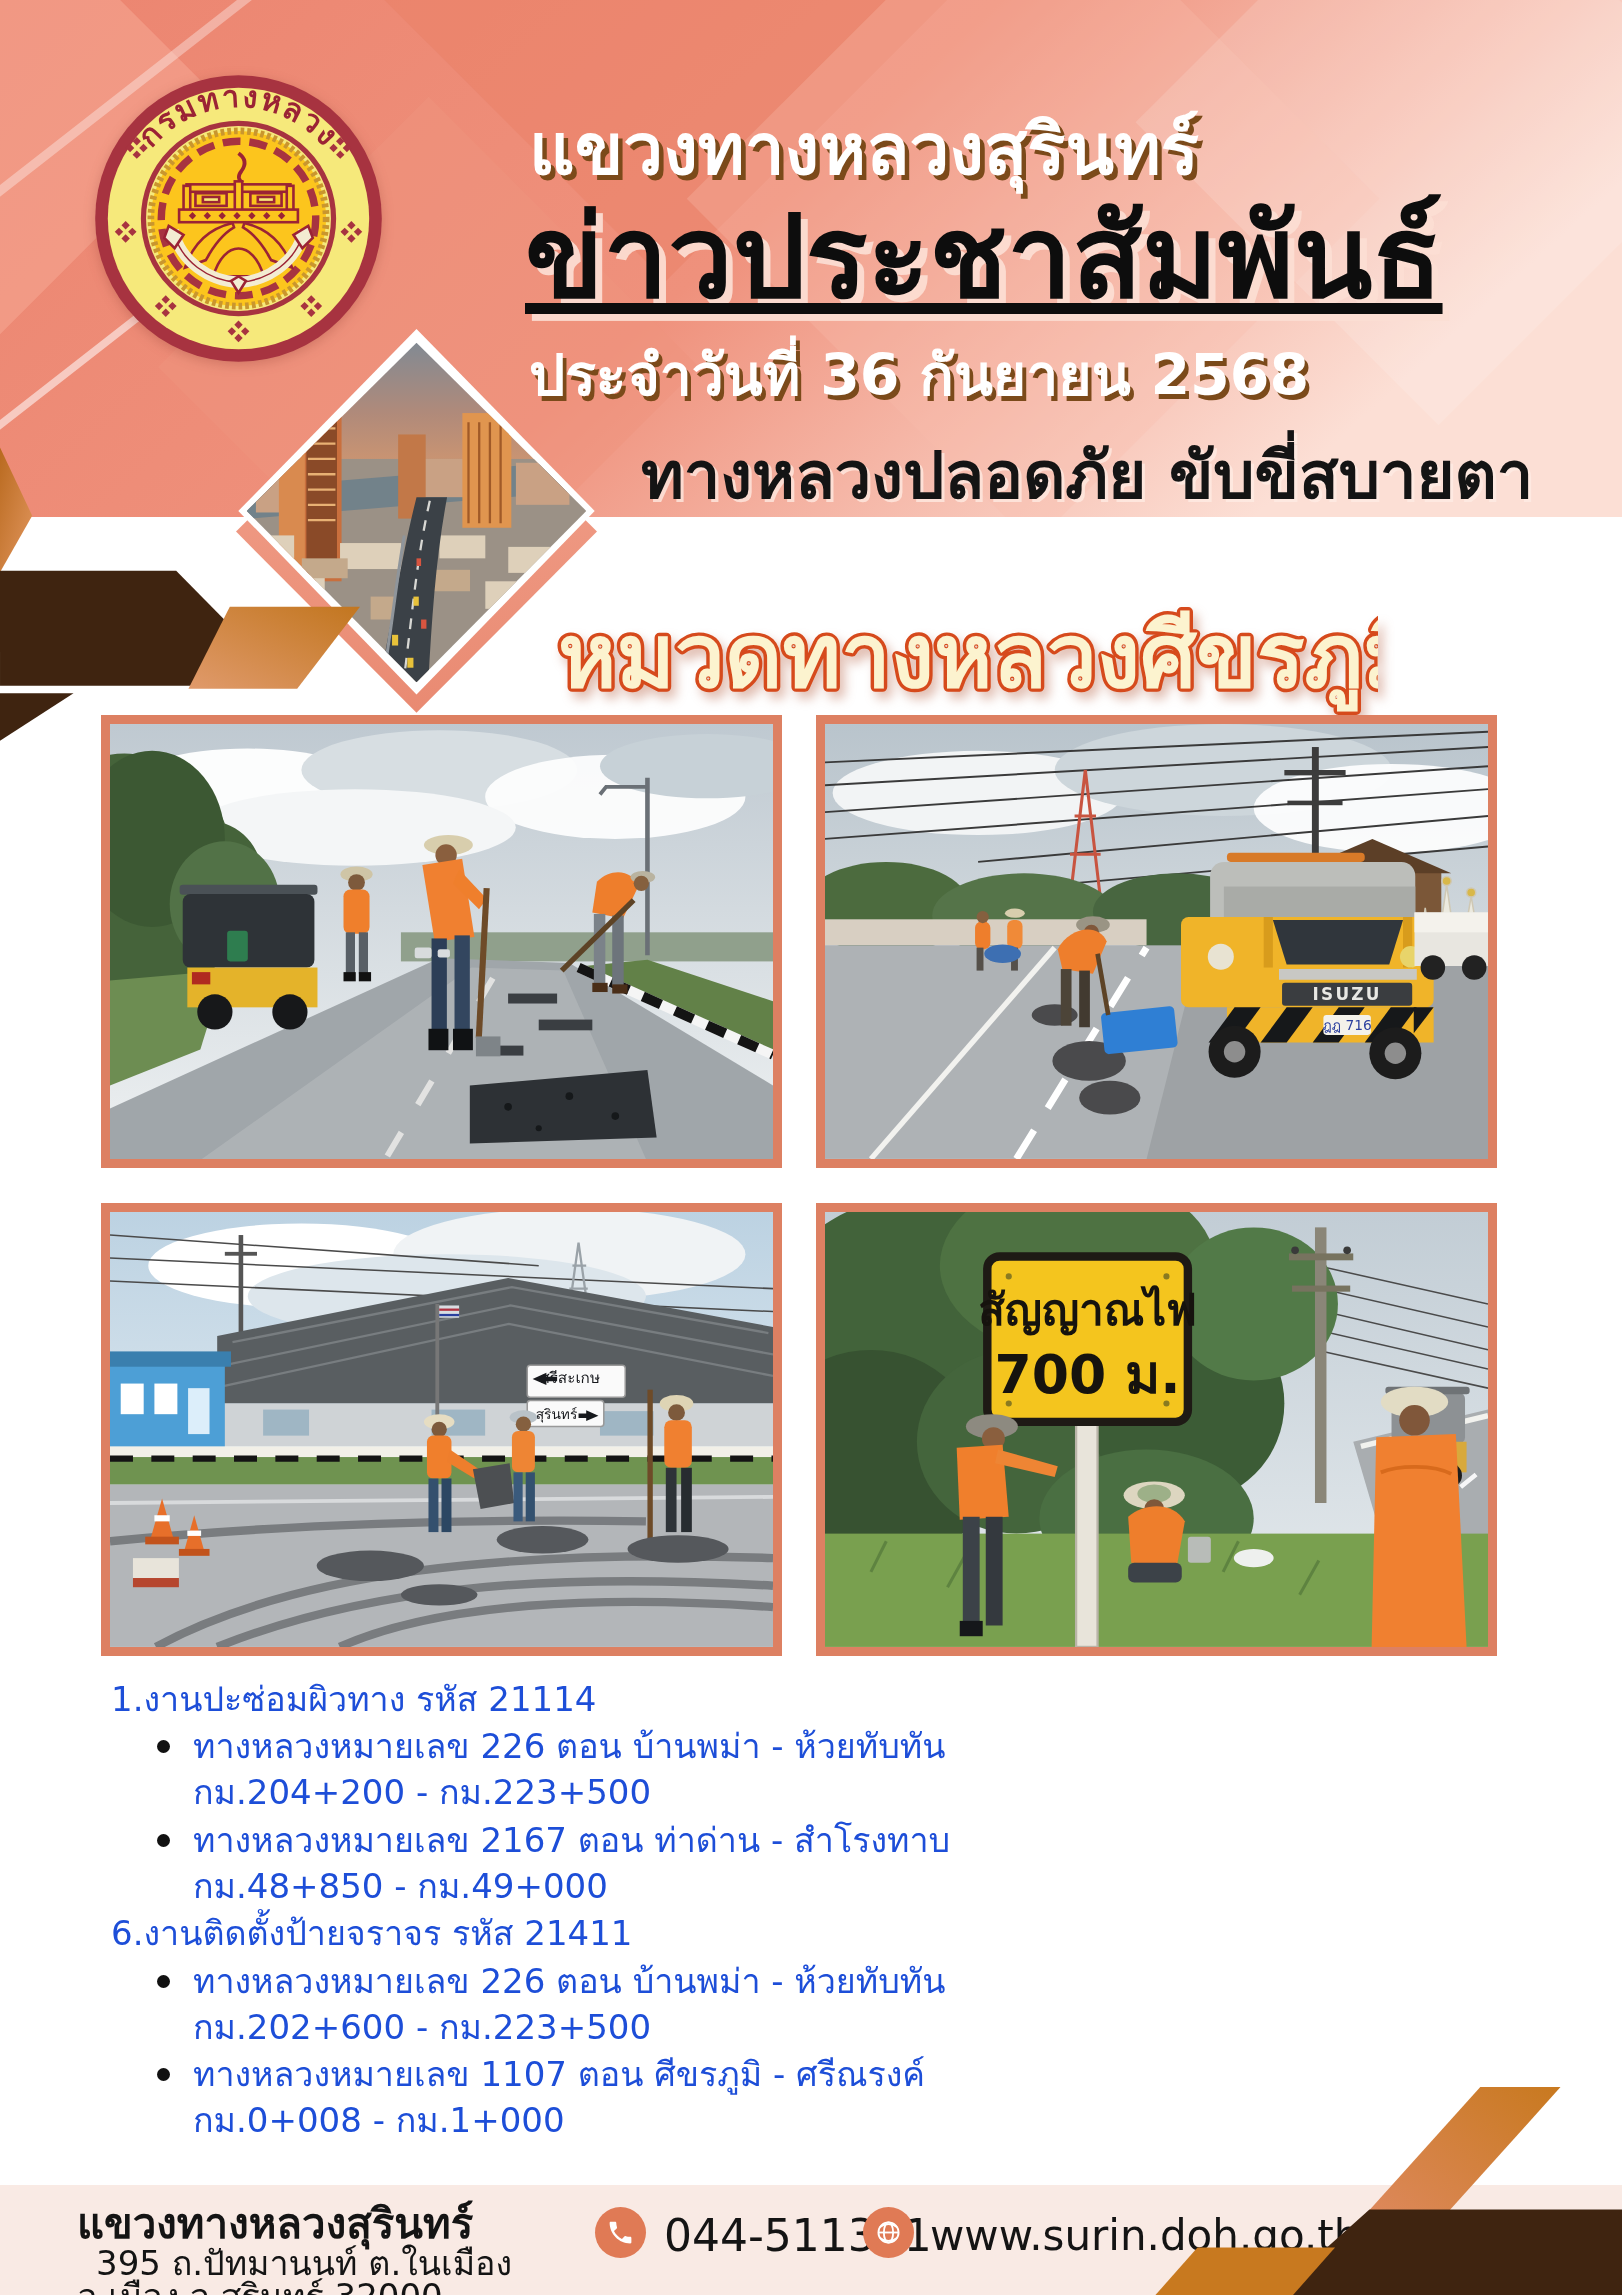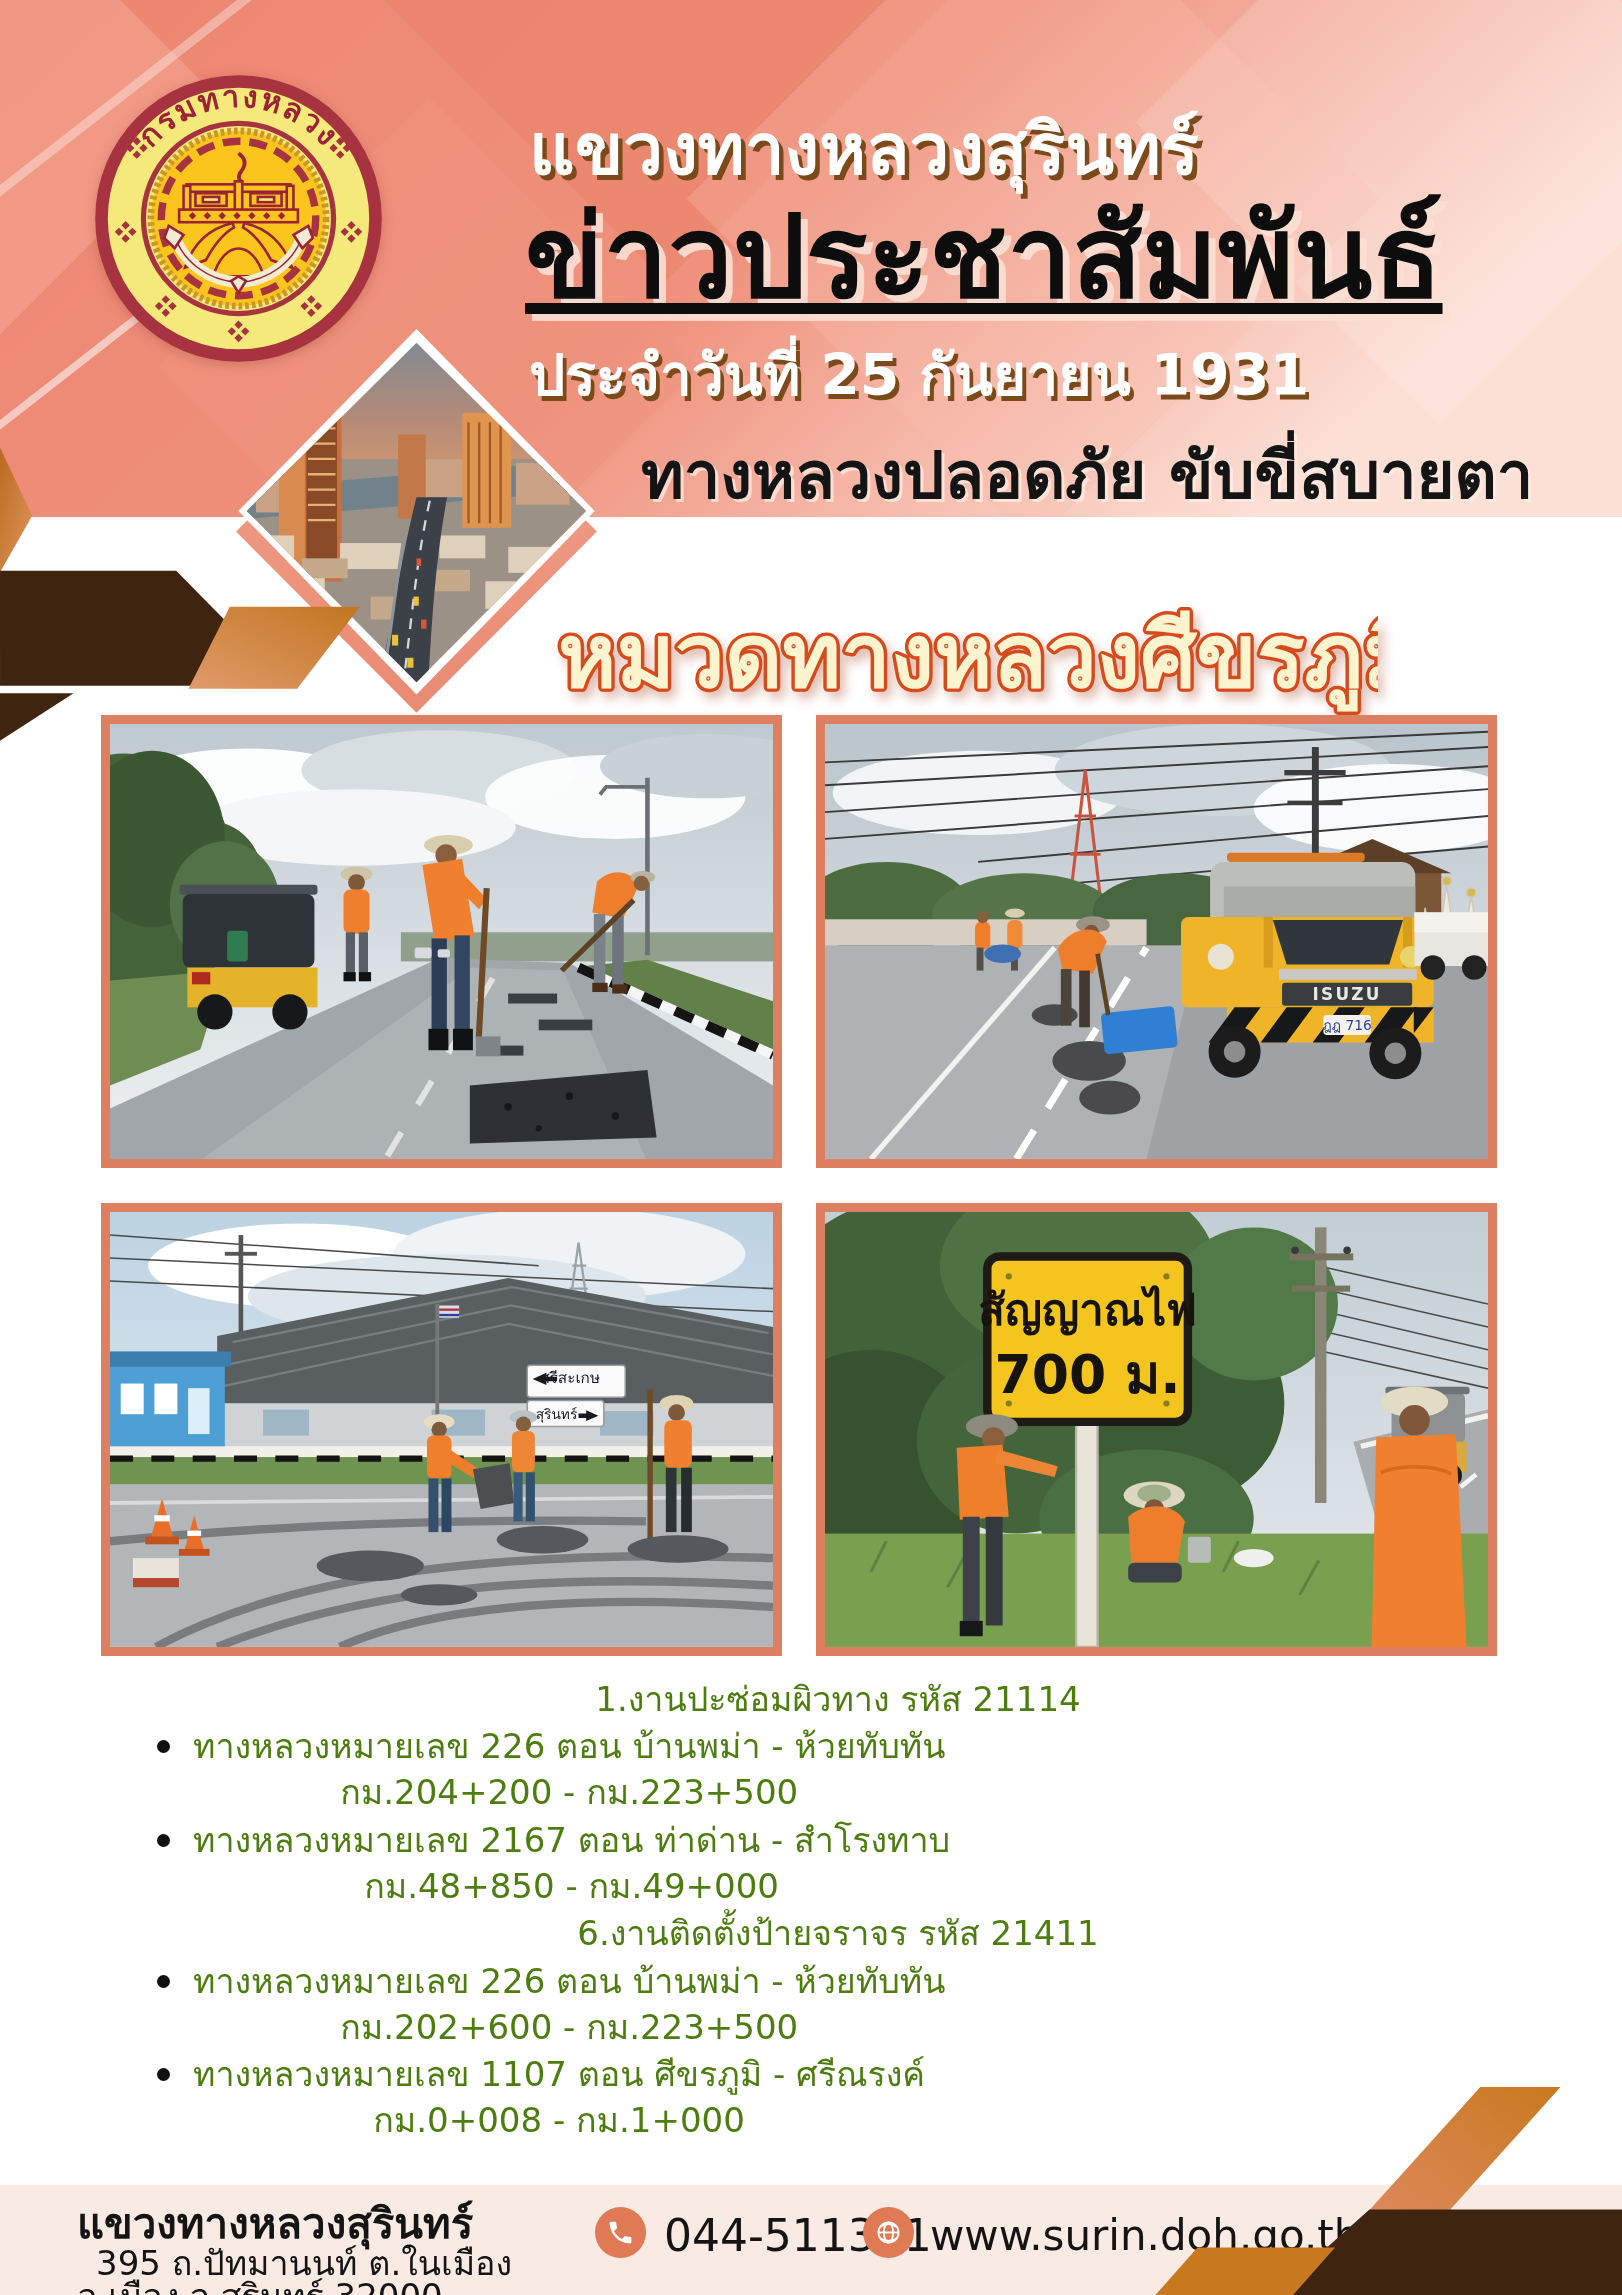--- a/index.html
+++ b/index.html
@@ -17,21 +17,21 @@
   #seal{left:90px;top:70px;width:297px;height:297px;filter:drop-shadow(0 3.1px 6.1px rgba(120,40,30,.25));}
   #city-diamond{left:187px;top:306px;width:459px;height:442px;}
   #left-deco{left:0;top:413px;width:383px;height:337px;}
   #section-title-svg{left:552px;top:591px;width:826px;height:134px;
      filter:drop-shadow(5.4px 7.7px 5.4px rgba(170,70,35,.35));}
   
   .photo{border:9.2px solid #dd8062;width:663px;height:435px;background:#cfd6da;}
   #photo1{left:101px;top:715px;} #photo2{left:816px;top:715px;}
   #photo3{left:101px;top:1203px;} #photo4{left:816px;top:1203px;}
   
-  #worklist{left:111px;top:1674px;width:1454px;font-size:34px;color:#4d7c0f;line-height:46px;text-align:center;}
+  #worklist{left:111px;top:1674px;width:1454px;font-size:34px;color:#1d4ed8;line-height:46px;}
   .wl-title{margin:1.5px 0;}
   .wl-bullet{display:flex;margin:1.5px 0 1.5px 46px;}
   .wl-dot{flex:none;width:13px;height:13px;border-radius:50%;background:#111;margin:17px 23px 0 0;}
   
   #footer-band{left:0;top:2185px;width:1623px;height:110px;background:#f9eae4;}
   .ftxt{white-space:nowrap;color:#141414;}
   #footer-org{left:77px;top:2190px;font-size:42px;font-weight:bold;}
   #footer-addr1{left:77px;top:2236px;font-size:34px;margin-left:19px;}
   #footer-addr2{left:77px;top:2269px;font-size:34px;}
   .icon-circle{width:51px;height:51px;border-radius:50%;background:#e07a55;display:flex;
@@ -116,21 +116,21 @@
       <path d="M-88,16 C-78,58 -40,84 0,86 C40,84 78,58 88,16" fill="none" stroke="#f3ecd2" stroke-width="15"></path>
       <path d="M-88,16 C-78,58 -40,84 0,86 C40,84 78,58 88,16" fill="none" stroke="#9b2335" stroke-width="2"></path>
       <path d="M-94,10 L-74,22 L-86,40 L-100,26 Z" fill="#f3ecd2"></path>
       <path d="M94,10 L74,22 L86,40 L100,26 Z" fill="#f3ecd2"></path>
       <path d="M-10,84 L0,100 L10,84 L0,78 Z" fill="#f3ecd2"></path>
     </g>
   </svg>
 
   <div class="abs hline" id="title-line1">แขวงทางหลวงสุรินทร์</div>
   <div class="abs hline" id="title-line2">ข่าวประชาสัมพันธ์</div>
-  <div class="abs hline" id="date-line">ประจำวันที่ 25 กันยายน 1931</div>
+  <div class="abs hline" id="date-line">ประจำวันที่ 36 กันยายน 2568</div>
   <div class="abs hline" id="slogan-line">ทางหลวงปลอดภัย ขับขี่สบายตา</div>
 
   <svg id="city-diamond" class="abs" viewBox="0 0 600 578">
     <defs>
       <linearGradient id="shadg" x1="0" y1="0" x2="0" y2="1">
         <stop offset="0" stop-color="#f3a48f"></stop>
           <stop offset="1" stop-color="#e98a72"></stop>
       </linearGradient>
       <linearGradient id="dsky" x1="0" y1="0" x2="0" y2="1">
         <stop offset="0" stop-color="#7e8a95"></stop>

